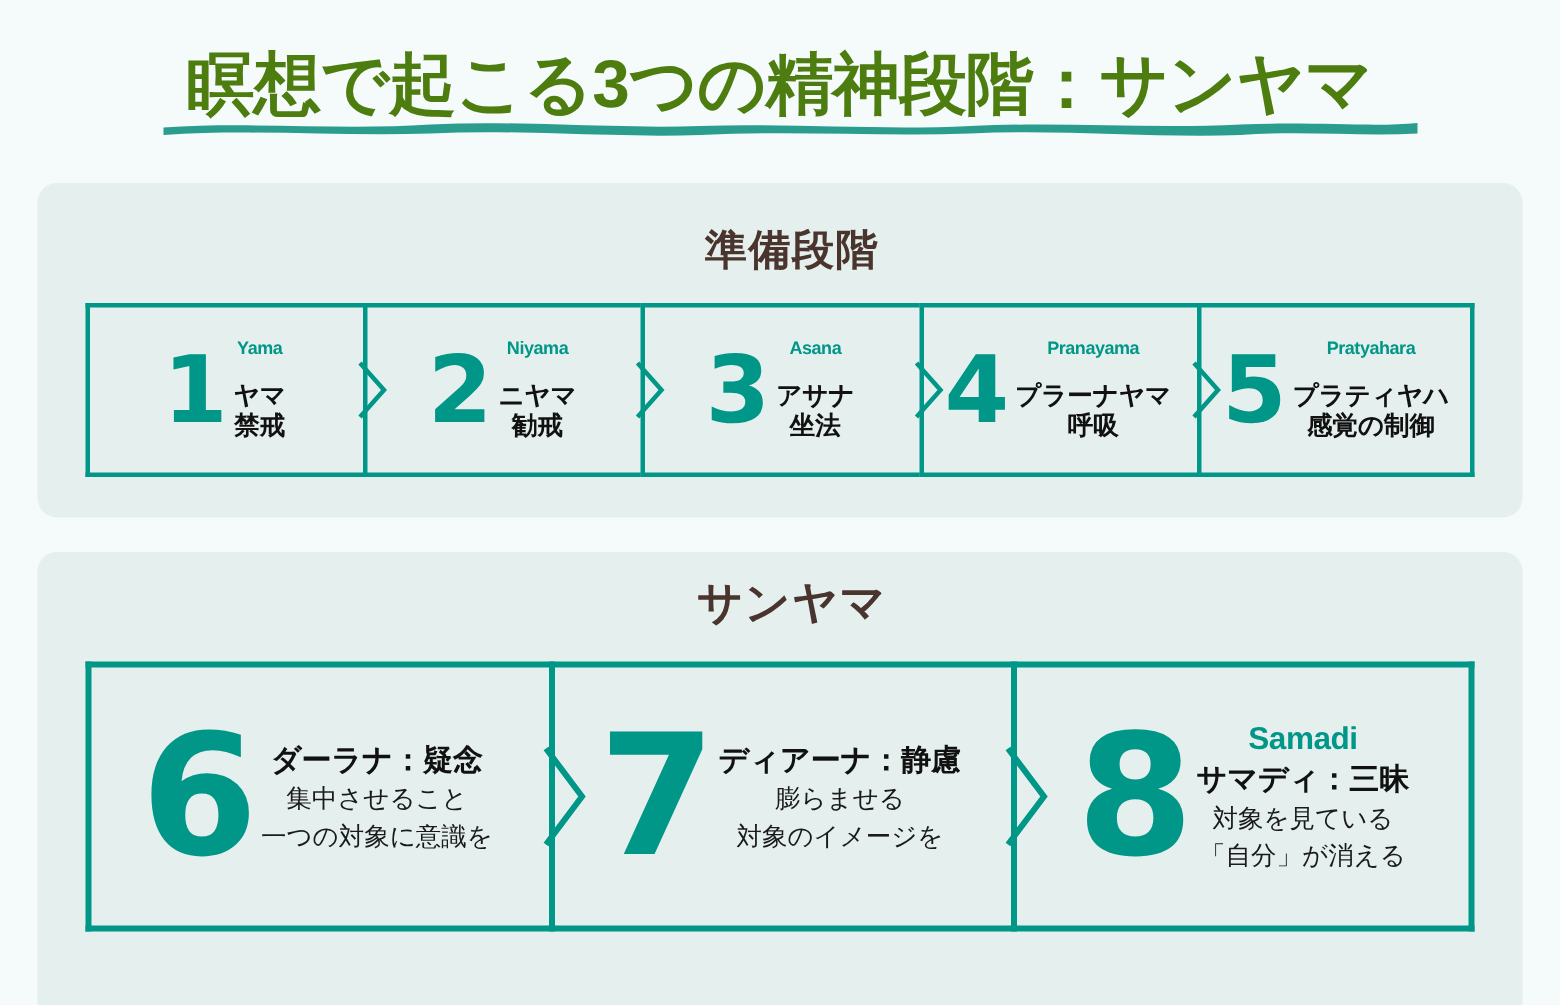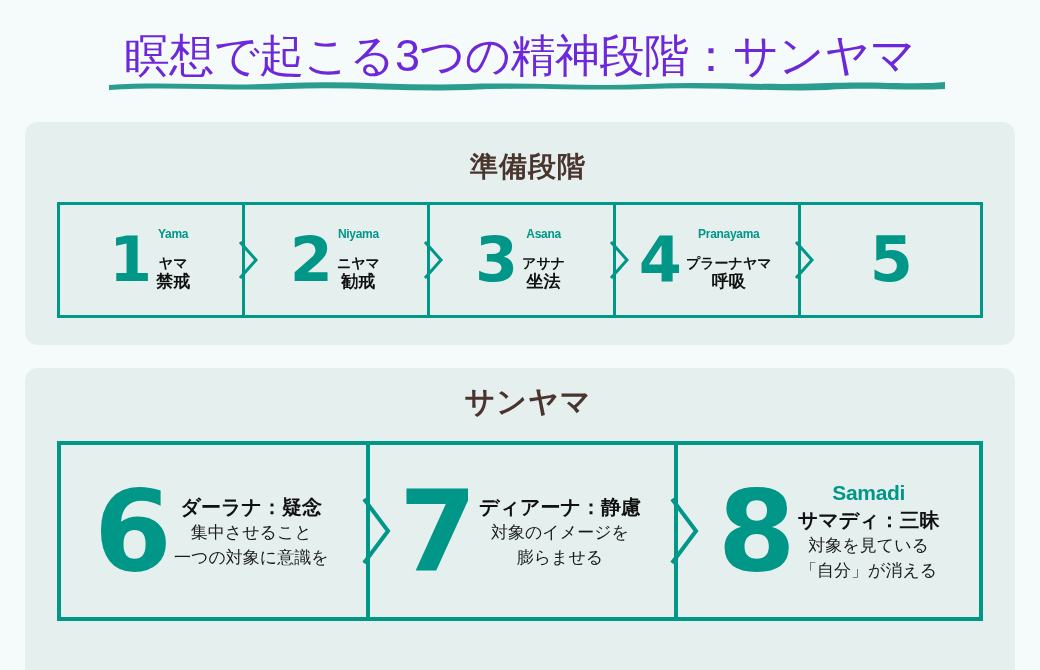--- a/index.html
+++ b/index.html
@@ -19,22 +19,22 @@
     height: 110px;
     display: flex;
     align-items: center;
     justify-content: center;
   }
   .title-inner { position: relative; display: inline-block; padding: 0 8px; }
   .title-text {
     position: relative;
     z-index: 2;
     font-size: 45px;
-    font-weight: normal;
-    color: #6d28d9;
+    font-weight: bold;
+    color: #4d7c0f;
     letter-spacing: -0.5px;
     line-height: 1;
     white-space: nowrap;
   }
   .title-underline {
     position: absolute;
     left: -10px;
     right: -12px;
     bottom: -13px;
     height: 13px;
@@ -129,21 +129,21 @@
 
   .step-text { text-align: center; line-height: 1.22; }
   .step-en {
     font-size: 12px;
     font-weight: bold;
     color: #009688;
     letter-spacing: -0.3px;
     white-space: nowrap;
   }
   .step-jp {
-    font-size: 14px;
+    font-size: 17px;
     font-weight: bold;
     color: #111;
     white-space: nowrap;
     margin-top: 14px;
   }
   .step-jp2 {
     font-size: 17px;
     font-weight: bold;
     color: #111;
     white-space: nowrap;
@@ -231,20 +231,25 @@
         <div class="step-en">Pranayama</div>
         <div class="step-jp">プラーナヤマ</div>
         <div class="step-jp2">呼吸</div>
       </div>
     </div>
 
     <div class="step last">
       <div class="step-box"></div>
       <div class="edge-left"></div>
       <div class="step-num">5</div>
+      <div class="step-text">
+        <div class="step-en">Pratyahara</div>
+        <div class="step-jp">プラティヤハ</div>
+        <div class="step-jp2">感覚の制御</div>
+      </div>
     </div>
 
   </div>
 </div>
 
 <div class="panel" id="panel-samyama">
   <div class="panel-heading">サンヤマ</div>
 
   <div class="steps-row" id="samyama-row">
 
@@ -263,22 +268,22 @@
 
     <div class="step">
       <div class="step-box"></div>
       <div class="edge-left"></div>
       <svg class="chevron" viewBox="0 0 52 180" preserveAspectRatio="none">
         <polyline points="10,58 34,90 10,122" fill="none" stroke="#009688" stroke-width="4"></polyline>
       </svg>
       <div class="step-num">7</div>
       <div class="step-text">
         <div class="step-jp">ディアーナ：静慮</div>
+        <div class="step-desc">膨らませる</div>
         <div class="step-desc">対象のイメージを</div>
-        <div class="step-desc">膨らませる</div>
       </div>
     </div>
 
     <div class="step last">
       <div class="step-box"></div>
       <div class="edge-left"></div>
       <div class="step-num">8</div>
       <div class="step-text">
         <div class="step-en">Samadi</div>
         <div class="step-jp">サマディ：三昧</div>

